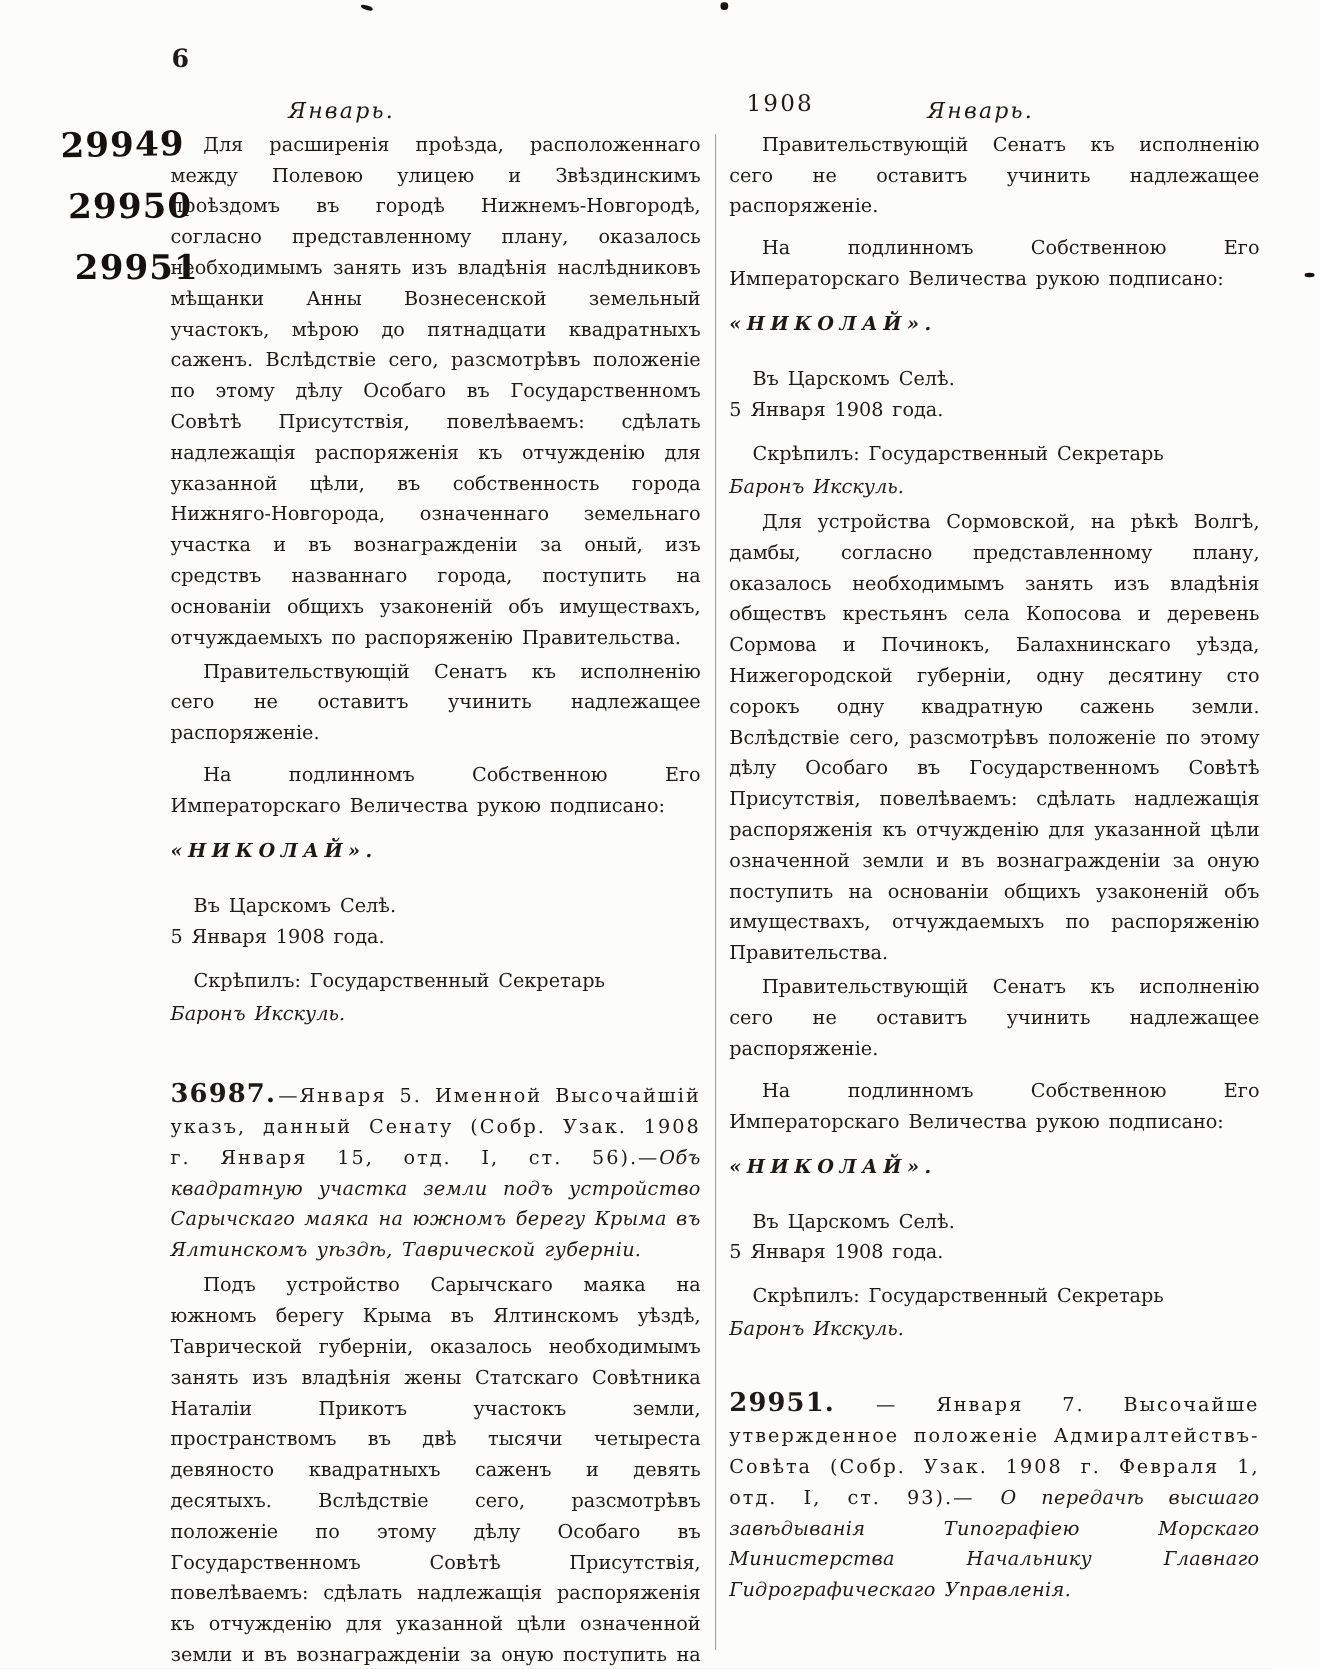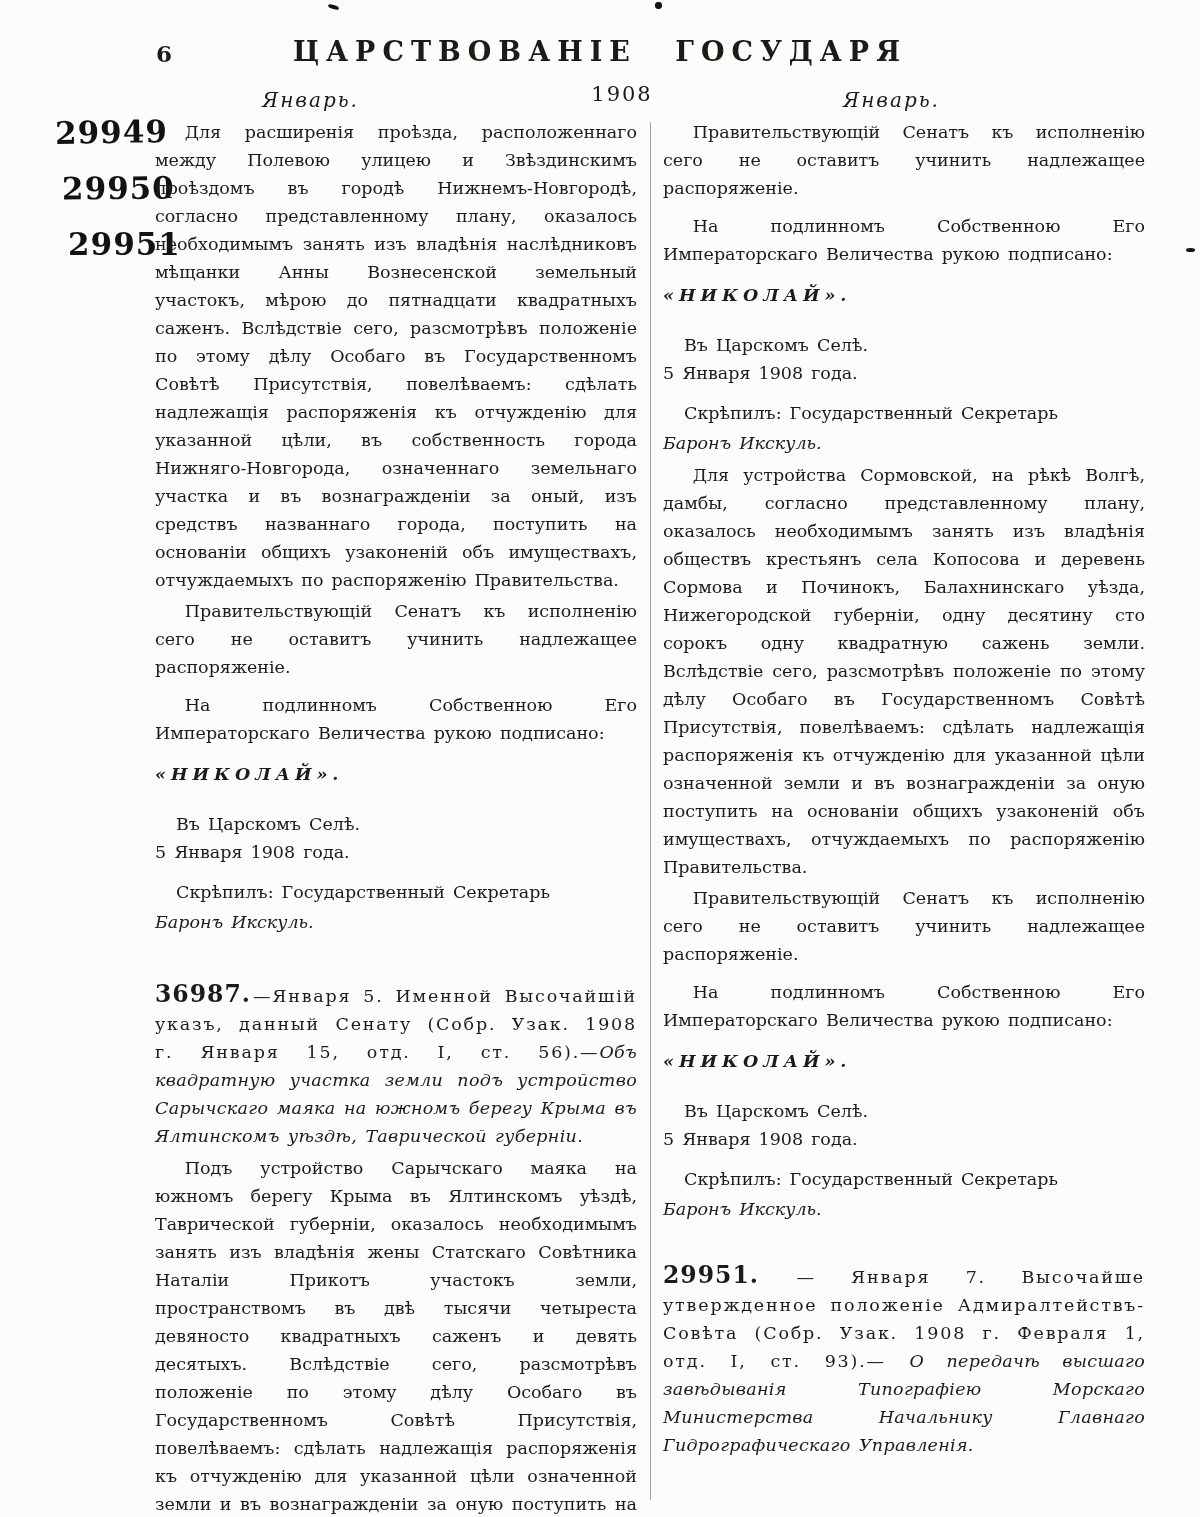--- a/index.html
+++ b/index.html
@@ -25,22 +25,22 @@
     letter-spacing:7px; word-spacing:22px;
   }
   .month {
     position:absolute; top:88px;
     font-size:20px; font-style:italic; font-weight:normal;
     letter-spacing:2px;
   }
   .month-left  { left:262px; }
   .month-right { left:843px; }
   .year {
-    position:absolute; top:82px; left:532px; width:180px;
-    text-align:center; font-size:21px; letter-spacing:2px;
+    position:absolute; top:82px; left:560px; width:180px;
+    text-align:right; font-size:21px; letter-spacing:2px;
   }
 
   
   .mnum {
     position:absolute;
     font-size:31px; font-weight:bold; letter-spacing:1px;
     color:#14110e;
   }
   .mnum-1 { left:55px; top:114px; transform:rotate(-1deg); }
   .mnum-2 { left:62px; top:170px; transform:rotate(-0.5deg);text-align:right; }
@@ -104,21 +104,20 @@
 </head>
 <body>
 
 <div class="page">
 
   <span class="speck speck-1"></span>
   <span class="speck speck-2"></span>
   <span class="speck speck-3"></span>
 
   <span class="pagenum">6</span>
-  <h1 class="title">ЦАРСТВОВАНІЕ ГОСУДАРЯ</h1>
   <span class="month month-left">Январь.</span>
   <span class="year">1908</span>
   <span class="month month-right">Январь.</span>
 
   <div class="mnum mnum-1">29949</div>
   <div class="mnum mnum-2">29950</div>
   <div class="mnum mnum-3">29951</div>
 
   <div class="column-rule"></div>
 

